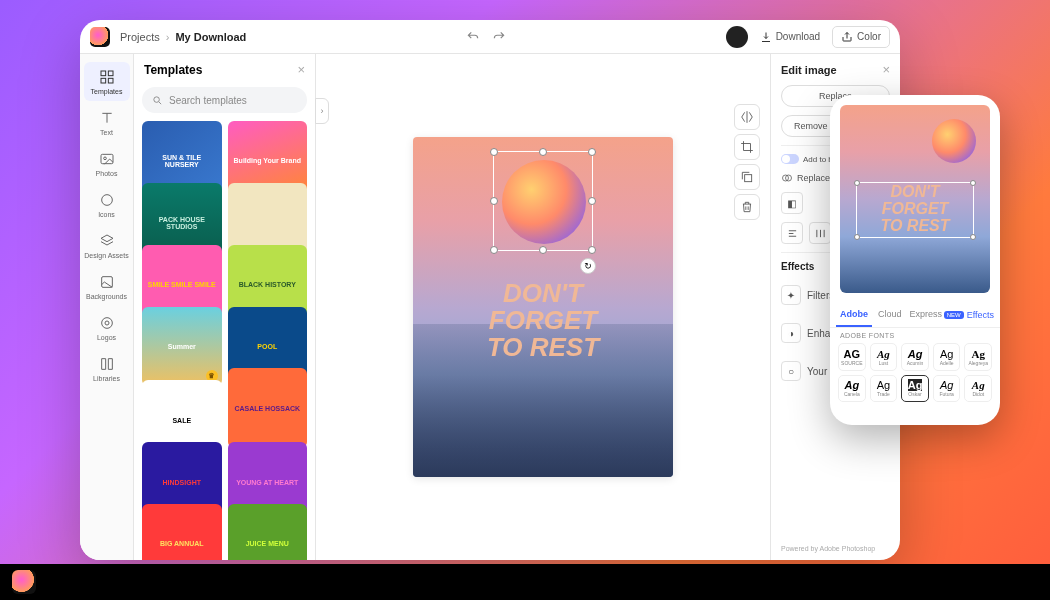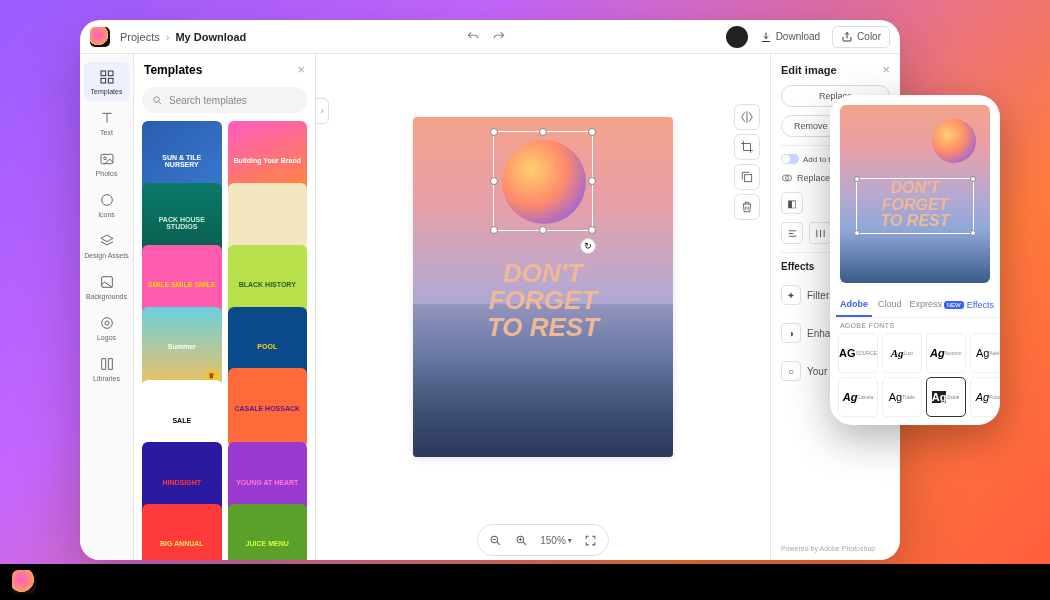--- a/index.html
+++ b/index.html
@@ -93,21 +93,21 @@
 .phone-sel { position:absolute; top:41%; left:16px; right:16px; height:56px; border:1px solid #fff; }
 .phone-sel .ph{ position:absolute; width:6px; height:6px; background:#fff; border:1px solid #888; border-radius:50%; }
 .phone-sel .p1{top:-3px;left:-3px}.phone-sel .p2{top:-3px;right:-3px}.phone-sel .p3{bottom:-3px;left:-3px}.phone-sel .p4{bottom:-3px;right:-3px}
 .phone-tabs { display:flex; border-bottom:1px solid #eee; padding:0 6px; }
 .ptab { flex:1; text-align:center; font-size:9px; padding:6px 0; color:#888; cursor:pointer; }
 .ptab.active { color:#3a62ff; border-bottom:2px solid #3a62ff; font-weight:600; }
 .ptab.eff { color:#3a62ff; display:flex; align-items:center; justify-content:center; gap:3px; }
 .ptab.eff .badge { background:#3a62ff; color:#fff; font-size:6px; padding:1px 3px; border-radius:3px; }
 .fonts-label { font-size:7px; color:#888; padding:4px 10px 2px; letter-spacing:.4px; }
 .fgrid { display:grid; grid-template-columns:repeat(5,1fr); gap:4px; padding:2px 8px 8px; }
-.fcell { aspect-ratio:1/1; border:1px solid #eee; border-radius:5px; display:flex; flex-direction:row; align-items:center; justify-content:center; font-size:11px; font-weight:700; cursor:pointer; position:relative; }
+.fcell { aspect-ratio:1/1; border:1px solid #eee; border-radius:5px; display:flex; flex-direction:column; align-items:center; justify-content:center; font-size:11px; font-weight:700; cursor:pointer; position:relative; }
 .fcell.sel { border:1.5px solid #333; }
 .fcell .sub { font-size:5px; font-weight:400; color:#888; }
 
 svg { display:block; }
 </style>
 </head>
 <body>
 
 <div class="tablet">
 
@@ -295,45 +295,20 @@
             <div class="sel-handle h3"></div>
             <div class="sel-handle h4"></div>
             <div class="sel-handle hm1"></div>
             <div class="sel-handle hm2"></div>
             <div class="sel-handle hm3"></div>
             <div class="sel-handle hm4"></div>
             <div class="rot-handle">↻</div>
           </div>
         </div>
       </div>
-      <div class="zoombar">
-        <div class="zoombar-in">
-          <div class="zoom-btn">
-              <svg width="13" height="13" viewBox="0 0 24 24" fill="none" stroke="currentColor" stroke-width="2">
-                <circle cx="10" cy="10" r="6"></circle>
-                <path d="M7 10h6M20 20l-5-5"></path>
-              </svg>
-            </div>
-          <div class="zoom-btn">
-              <svg width="13" height="13" viewBox="0 0 24 24" fill="none" stroke="currentColor" stroke-width="2">
-                <circle cx="10" cy="10" r="6"></circle>
-                <path d="M7 10h6M10 7v6M20 20l-5-5"></path>
-              </svg>
-            </div>
-          <div class="zoom-val">
-              <span>150%</span>
-              <span style="font-size:8px">▾</span>
-            </div>
-          <div class="zoom-btn">
-              <svg width="13" height="13" viewBox="0 0 24 24" fill="none" stroke="currentColor" stroke-width="2">
-                <path d="M4 9V4h5M20 9V4h-5M4 15v5h5M20 15v5h-5"></path>
-              </svg>
-            </div>
-        </div>
-      </div>
     </div>
 
     <div class="rpanel">
       <div class="rpanel-head">
         <span class="rpanel-title">Edit image</span>
         <span class="close-x">×</span>
       </div>
       <div class="pill-btn">Replace</div>
       <div class="pill-btn">Remove background</div>
       <div class="sep-line"></div>

